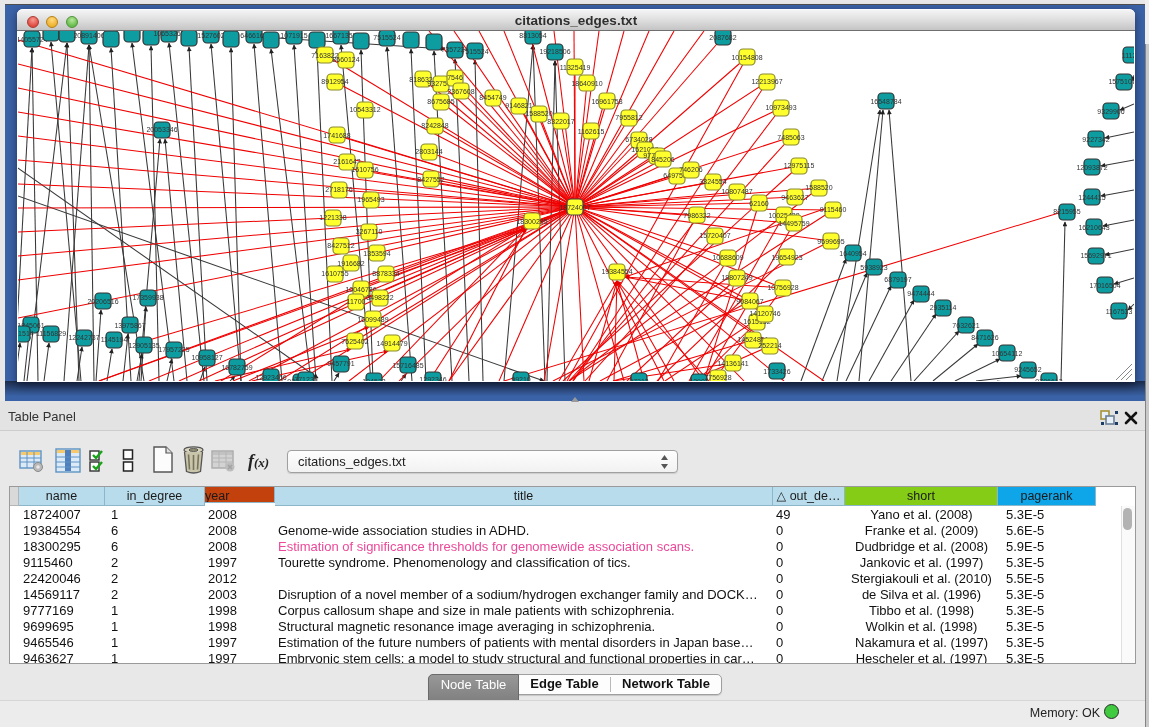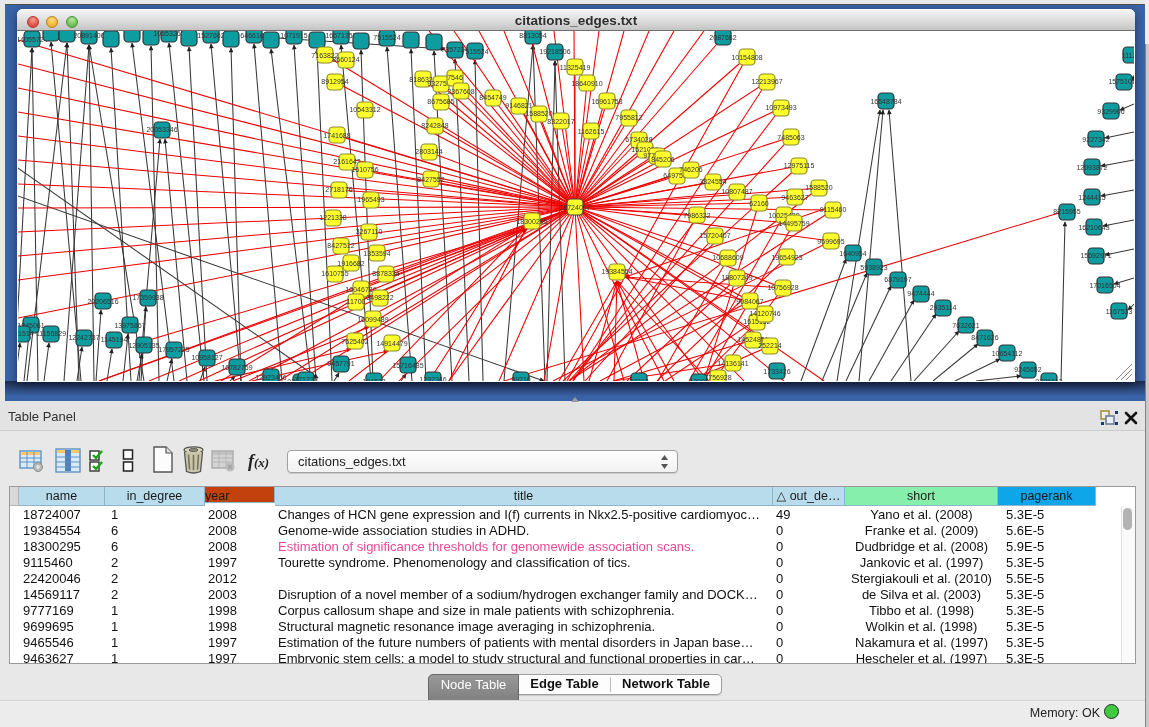--- a/index.html
+++ b/index.html
@@ -591,26 +591,25 @@
       </svg>
     </div>
     <div class="abs" style="left:9px;top:85px;width:1127px;height:178px;border:1px solid #9a9a9a;background:#fff;box-sizing:border-box;overflow:hidden">
       <div class="abs" style="left:0;top:0;width:1125px;height:19px;background:#fff"></div>
       <div class="abs" style="left:0;top:0;width:9px;height:19px;background:#d9d9d9;border-right:1px solid #b5b5b5;border-bottom:1px solid #b5b5b5;box-sizing:border-box"></div>
       <div class="abs" style="left:9px;top:0;width:86px;height:19px;background:#b9dcec;border-right:1px solid #8cb6ca;border-bottom:1px solid #8cb6ca;box-sizing:border-box;font-size:12.5px;color:#1a1a1a;text-align:center;line-height:18px;overflow:hidden">name</div>
       <div class="abs" style="left:95px;top:0;width:100px;height:19px;background:#b9dcec;border-right:1px solid #8cb6ca;border-bottom:1px solid #8cb6ca;box-sizing:border-box;font-size:12.5px;color:#1a1a1a;text-align:center;line-height:18px;overflow:hidden">in_degree</div>
       <div class="abs" style="left:195px;top:0;width:70px;height:16px;background:#c2410c;border-right:1px solid #8cb6ca;border-bottom:1px solid #8cb6ca;box-sizing:border-box;font-size:12.5px;color:#1a1a1a;text-align:left;line-height:18px;overflow:hidden">year</div>
       <div class="abs" style="left:265px;top:0;width:498px;height:19px;background:#b9dcec;border-right:1px solid #8cb6ca;border-bottom:1px solid #8cb6ca;box-sizing:border-box;font-size:12.5px;color:#1a1a1a;text-align:center;line-height:18px;overflow:hidden">title</div>
       <div class="abs" style="left:763px;top:0;width:72px;height:19px;background:#b9dcec;border-right:1px solid #8cb6ca;border-bottom:1px solid #8cb6ca;box-sizing:border-box;font-size:12.5px;color:#1a1a1a;text-align:center;line-height:18px;overflow:hidden">△ out_de…</div>
-      <div class="abs" style="left:835px;top:0;width:153px;height:19px;background:#86efac;border-right:1px solid #8cb6ca;border-bottom:1px solid #8cb6ca;box-sizing:border-box;font-size:12.5px;color:#1a1a1a;text-align:center;line-height:18px;overflow:hidden">short</div>
+      <div class="abs" style="left:835px;top:0;width:153px;height:19px;background:#84cc16;border-right:1px solid #8cb6ca;border-bottom:1px solid #8cb6ca;box-sizing:border-box;font-size:12.5px;color:#1a1a1a;text-align:center;line-height:18px;overflow:hidden">short</div>
       <div class="abs" style="left:988px;top:0;width:98px;height:19px;background:#0ea5e9;border-right:1px solid #8cb6ca;border-bottom:1px solid #8cb6ca;box-sizing:border-box;font-size:12.5px;color:#1a1a1a;text-align:center;line-height:18px;overflow:hidden">pagerank</div>
       <div class="abs" style="left:13px;top:20px;width:90px;height:16px;font-size:13px;color:#111;line-height:15px">18724007</div>
       <div class="abs" style="left:101px;top:20px;width:95px;height:16px;font-size:13px;color:#111;line-height:15px">1</div>
       <div class="abs" style="left:198px;top:20px;width:70px;height:16px;font-size:13px;color:#111;line-height:15px">2008</div>
-      <div class="abs" style="left:268px;top:20px;width:497px;height:16px;font-size:13px;color:#111;line-height:15px;white-space:nowrap;overflow:hidden">Changes of HCN gene expression and I(f) currents in Nkx2.5-positive cardiomyoc…</div>
       <div class="abs" style="left:766px;top:20px;width:70px;height:16px;font-size:13px;color:#111;line-height:15px">49</div>
       <div class="abs" style="left:835px;top:20px;width:153px;height:16px;font-size:13px;color:#111;line-height:15px;text-align:center">Yano et al. (2008)</div>
       <div class="abs" style="left:996px;top:20px;width:90px;height:16px;font-size:13px;color:#111;line-height:15px">5.3E-5</div>
       <div class="abs" style="left:13px;top:36px;width:90px;height:16px;font-size:13px;color:#111;line-height:15px">19384554</div>
       <div class="abs" style="left:101px;top:36px;width:95px;height:16px;font-size:13px;color:#111;line-height:15px">6</div>
       <div class="abs" style="left:198px;top:36px;width:70px;height:16px;font-size:13px;color:#111;line-height:15px">2008</div>
       <div class="abs" style="left:268px;top:36px;width:497px;height:16px;font-size:13px;color:#111;line-height:15px;white-space:nowrap;overflow:hidden">Genome-wide association studies in ADHD.</div>
       <div class="abs" style="left:766px;top:36px;width:70px;height:16px;font-size:13px;color:#111;line-height:15px">0</div>
       <div class="abs" style="left:835px;top:36px;width:153px;height:16px;font-size:13px;color:#111;line-height:15px;text-align:center">Franke et al. (2009)</div>
       <div class="abs" style="left:996px;top:36px;width:90px;height:16px;font-size:13px;color:#111;line-height:15px">5.6E-5</div>
@@ -632,21 +631,21 @@
       <div class="abs" style="left:101px;top:84px;width:95px;height:16px;font-size:13px;color:#111;line-height:15px">2</div>
       <div class="abs" style="left:198px;top:84px;width:70px;height:16px;font-size:13px;color:#111;line-height:15px">2012</div>
       <div class="abs" style="left:766px;top:84px;width:70px;height:16px;font-size:13px;color:#111;line-height:15px">0</div>
       <div class="abs" style="left:835px;top:84px;width:153px;height:16px;font-size:13px;color:#111;line-height:15px;text-align:center">Stergiakouli et al. (2010)</div>
       <div class="abs" style="left:996px;top:84px;width:90px;height:16px;font-size:13px;color:#111;line-height:15px">5.5E-5</div>
       <div class="abs" style="left:13px;top:100px;width:90px;height:16px;font-size:13px;color:#111;line-height:15px">14569117</div>
       <div class="abs" style="left:101px;top:100px;width:95px;height:16px;font-size:13px;color:#111;line-height:15px">2</div>
       <div class="abs" style="left:198px;top:100px;width:70px;height:16px;font-size:13px;color:#111;line-height:15px">2003</div>
       <div class="abs" style="left:268px;top:100px;width:497px;height:16px;font-size:13px;color:#111;line-height:15px;white-space:nowrap;overflow:hidden">Disruption of a novel member of a sodium/hydrogen exchanger family and DOCK…</div>
       <div class="abs" style="left:766px;top:100px;width:70px;height:16px;font-size:13px;color:#111;line-height:15px">0</div>
-      <div class="abs" style="left:835px;top:100px;width:153px;height:16px;font-size:13px;color:#111;line-height:15px;text-align:center">de Silva et al. (2003)</div>
+      <div class="abs" style="left:835px;top:100px;width:153px;height:16px;font-size:13px;color:#111;line-height:15px;text-align:center">de Silva et al. (1996)</div>
       <div class="abs" style="left:996px;top:100px;width:90px;height:16px;font-size:13px;color:#111;line-height:15px">5.3E-5</div>
       <div class="abs" style="left:13px;top:116px;width:90px;height:16px;font-size:13px;color:#111;line-height:15px">9777169</div>
       <div class="abs" style="left:101px;top:116px;width:95px;height:16px;font-size:13px;color:#111;line-height:15px">1</div>
       <div class="abs" style="left:198px;top:116px;width:70px;height:16px;font-size:13px;color:#111;line-height:15px">1998</div>
       <div class="abs" style="left:268px;top:116px;width:497px;height:16px;font-size:13px;color:#111;line-height:15px;white-space:nowrap;overflow:hidden">Corpus callosum shape and size in male patients with schizophrenia.</div>
       <div class="abs" style="left:766px;top:116px;width:70px;height:16px;font-size:13px;color:#111;line-height:15px">0</div>
       <div class="abs" style="left:835px;top:116px;width:153px;height:16px;font-size:13px;color:#111;line-height:15px;text-align:center">Tibbo et al. (1998)</div>
       <div class="abs" style="left:996px;top:116px;width:90px;height:16px;font-size:13px;color:#111;line-height:15px">5.3E-5</div>
       <div class="abs" style="left:13px;top:132px;width:90px;height:16px;font-size:13px;color:#111;line-height:15px">9699695</div>
       <div class="abs" style="left:101px;top:132px;width:95px;height:16px;font-size:13px;color:#111;line-height:15px">1</div>

